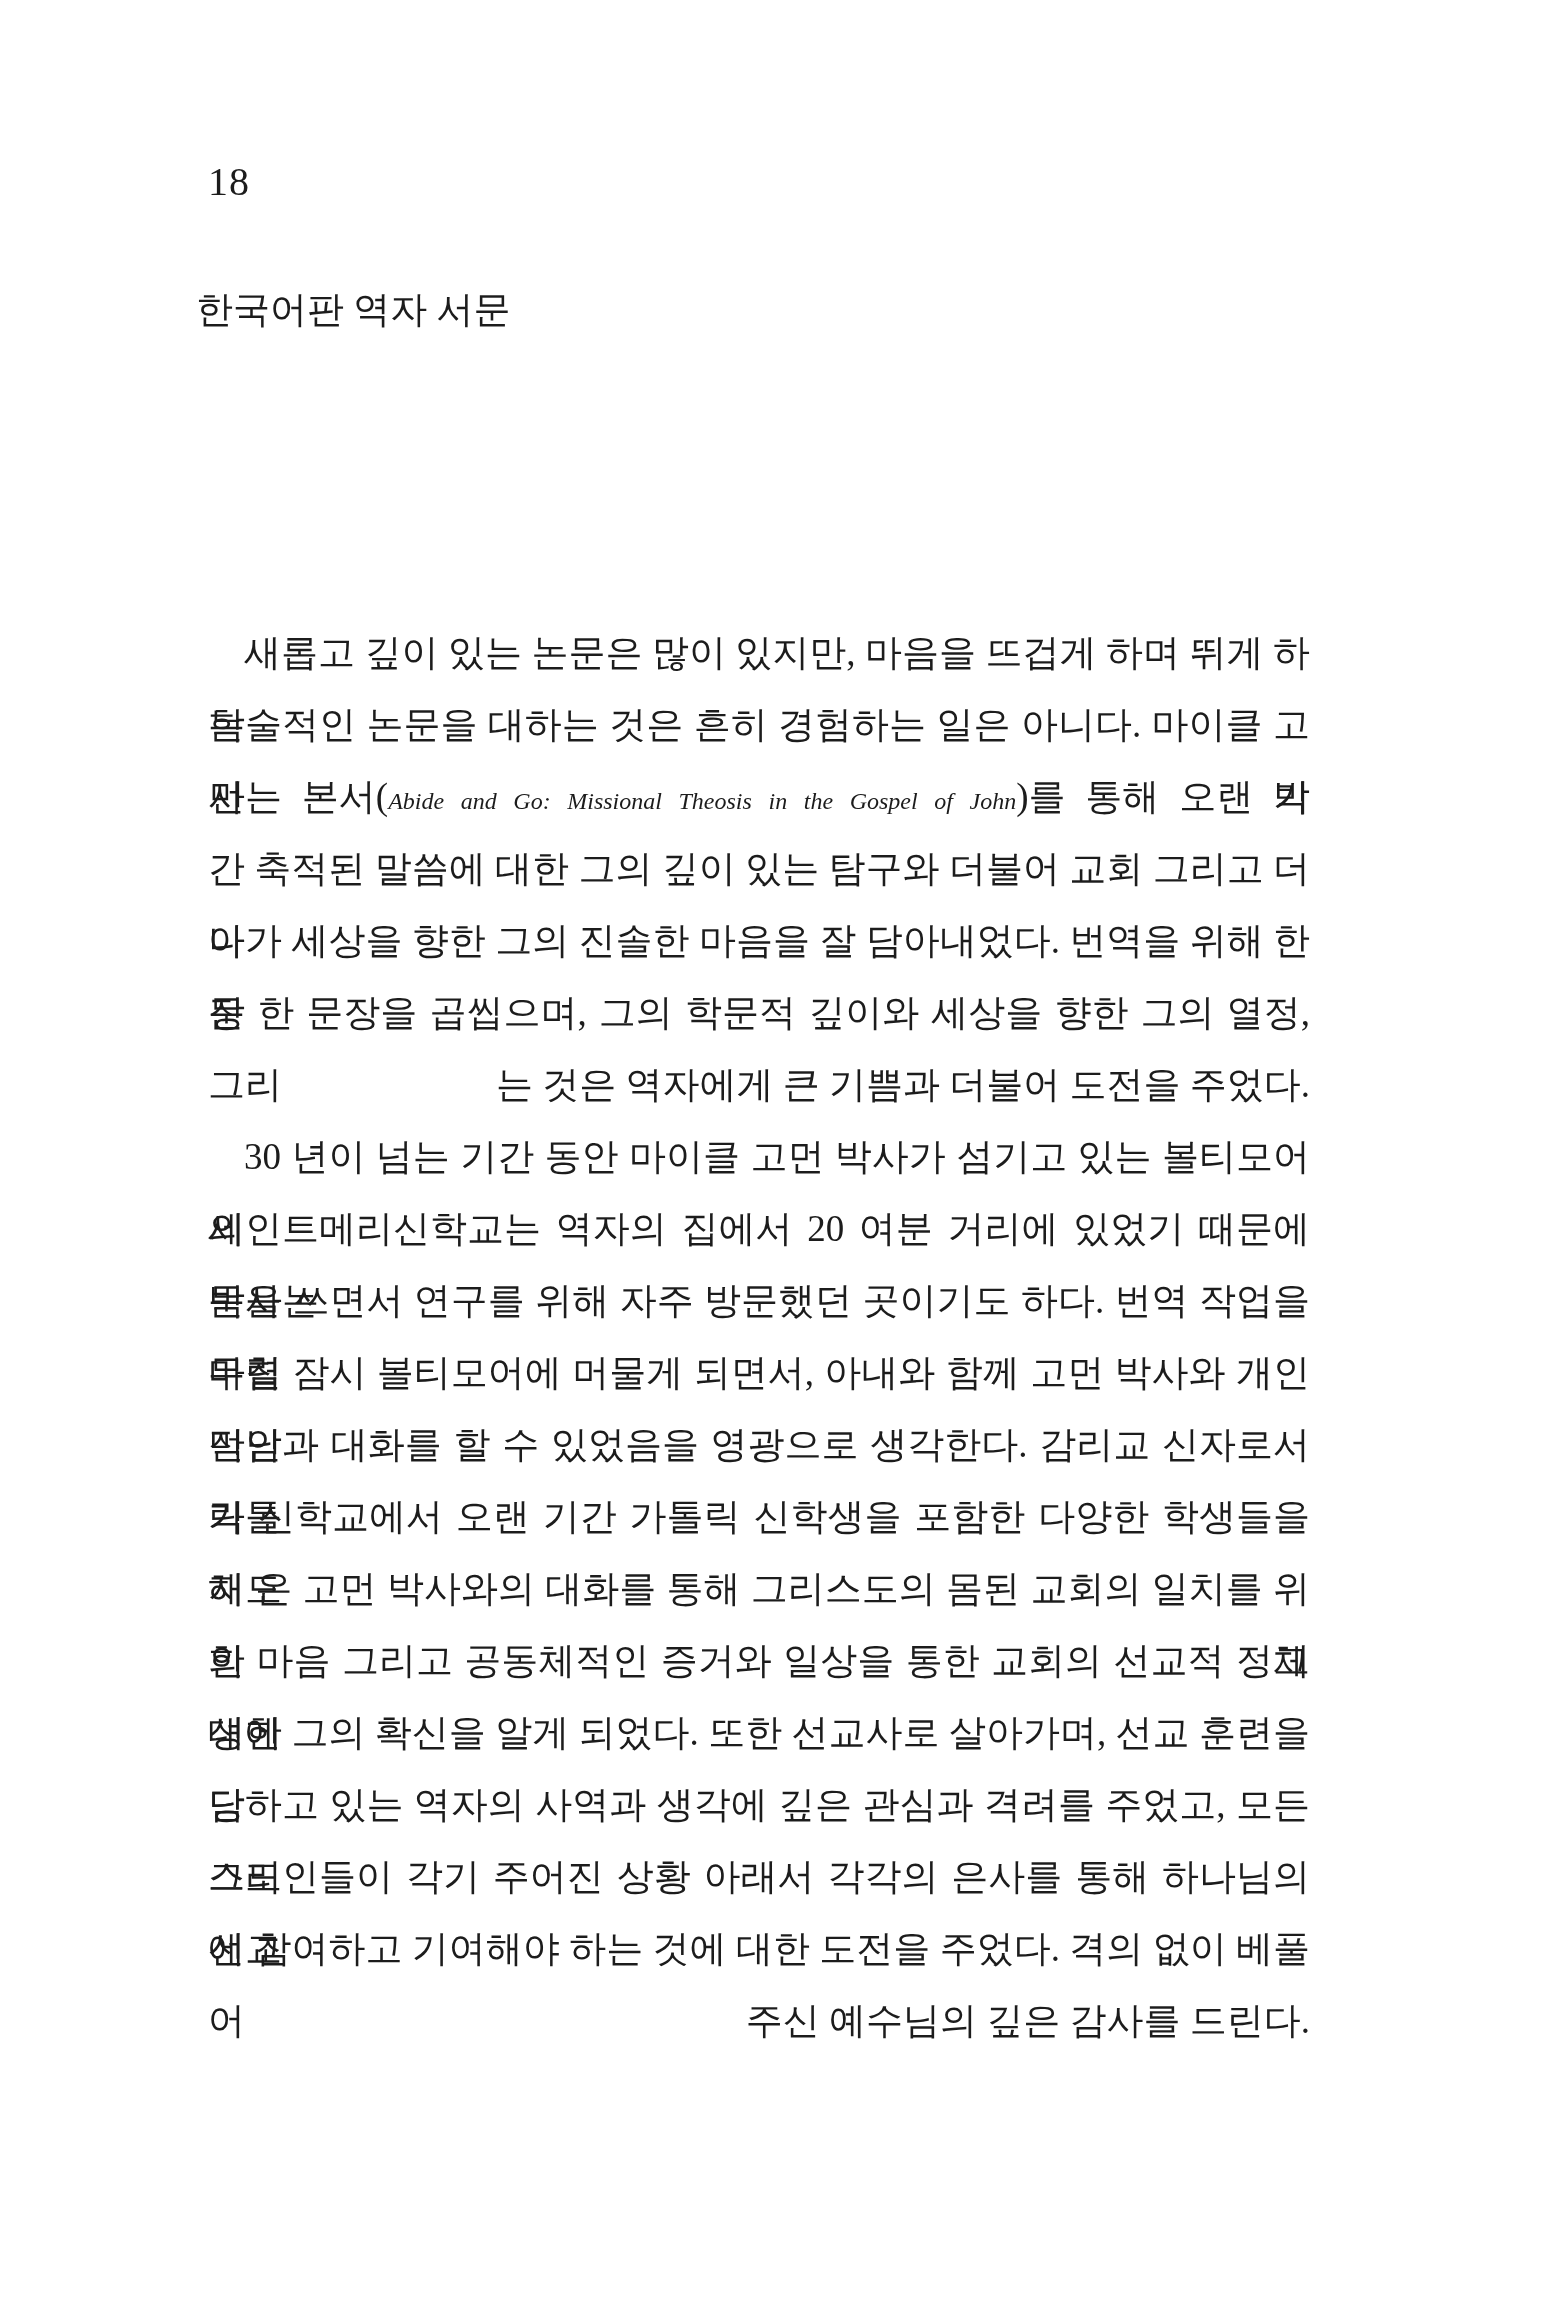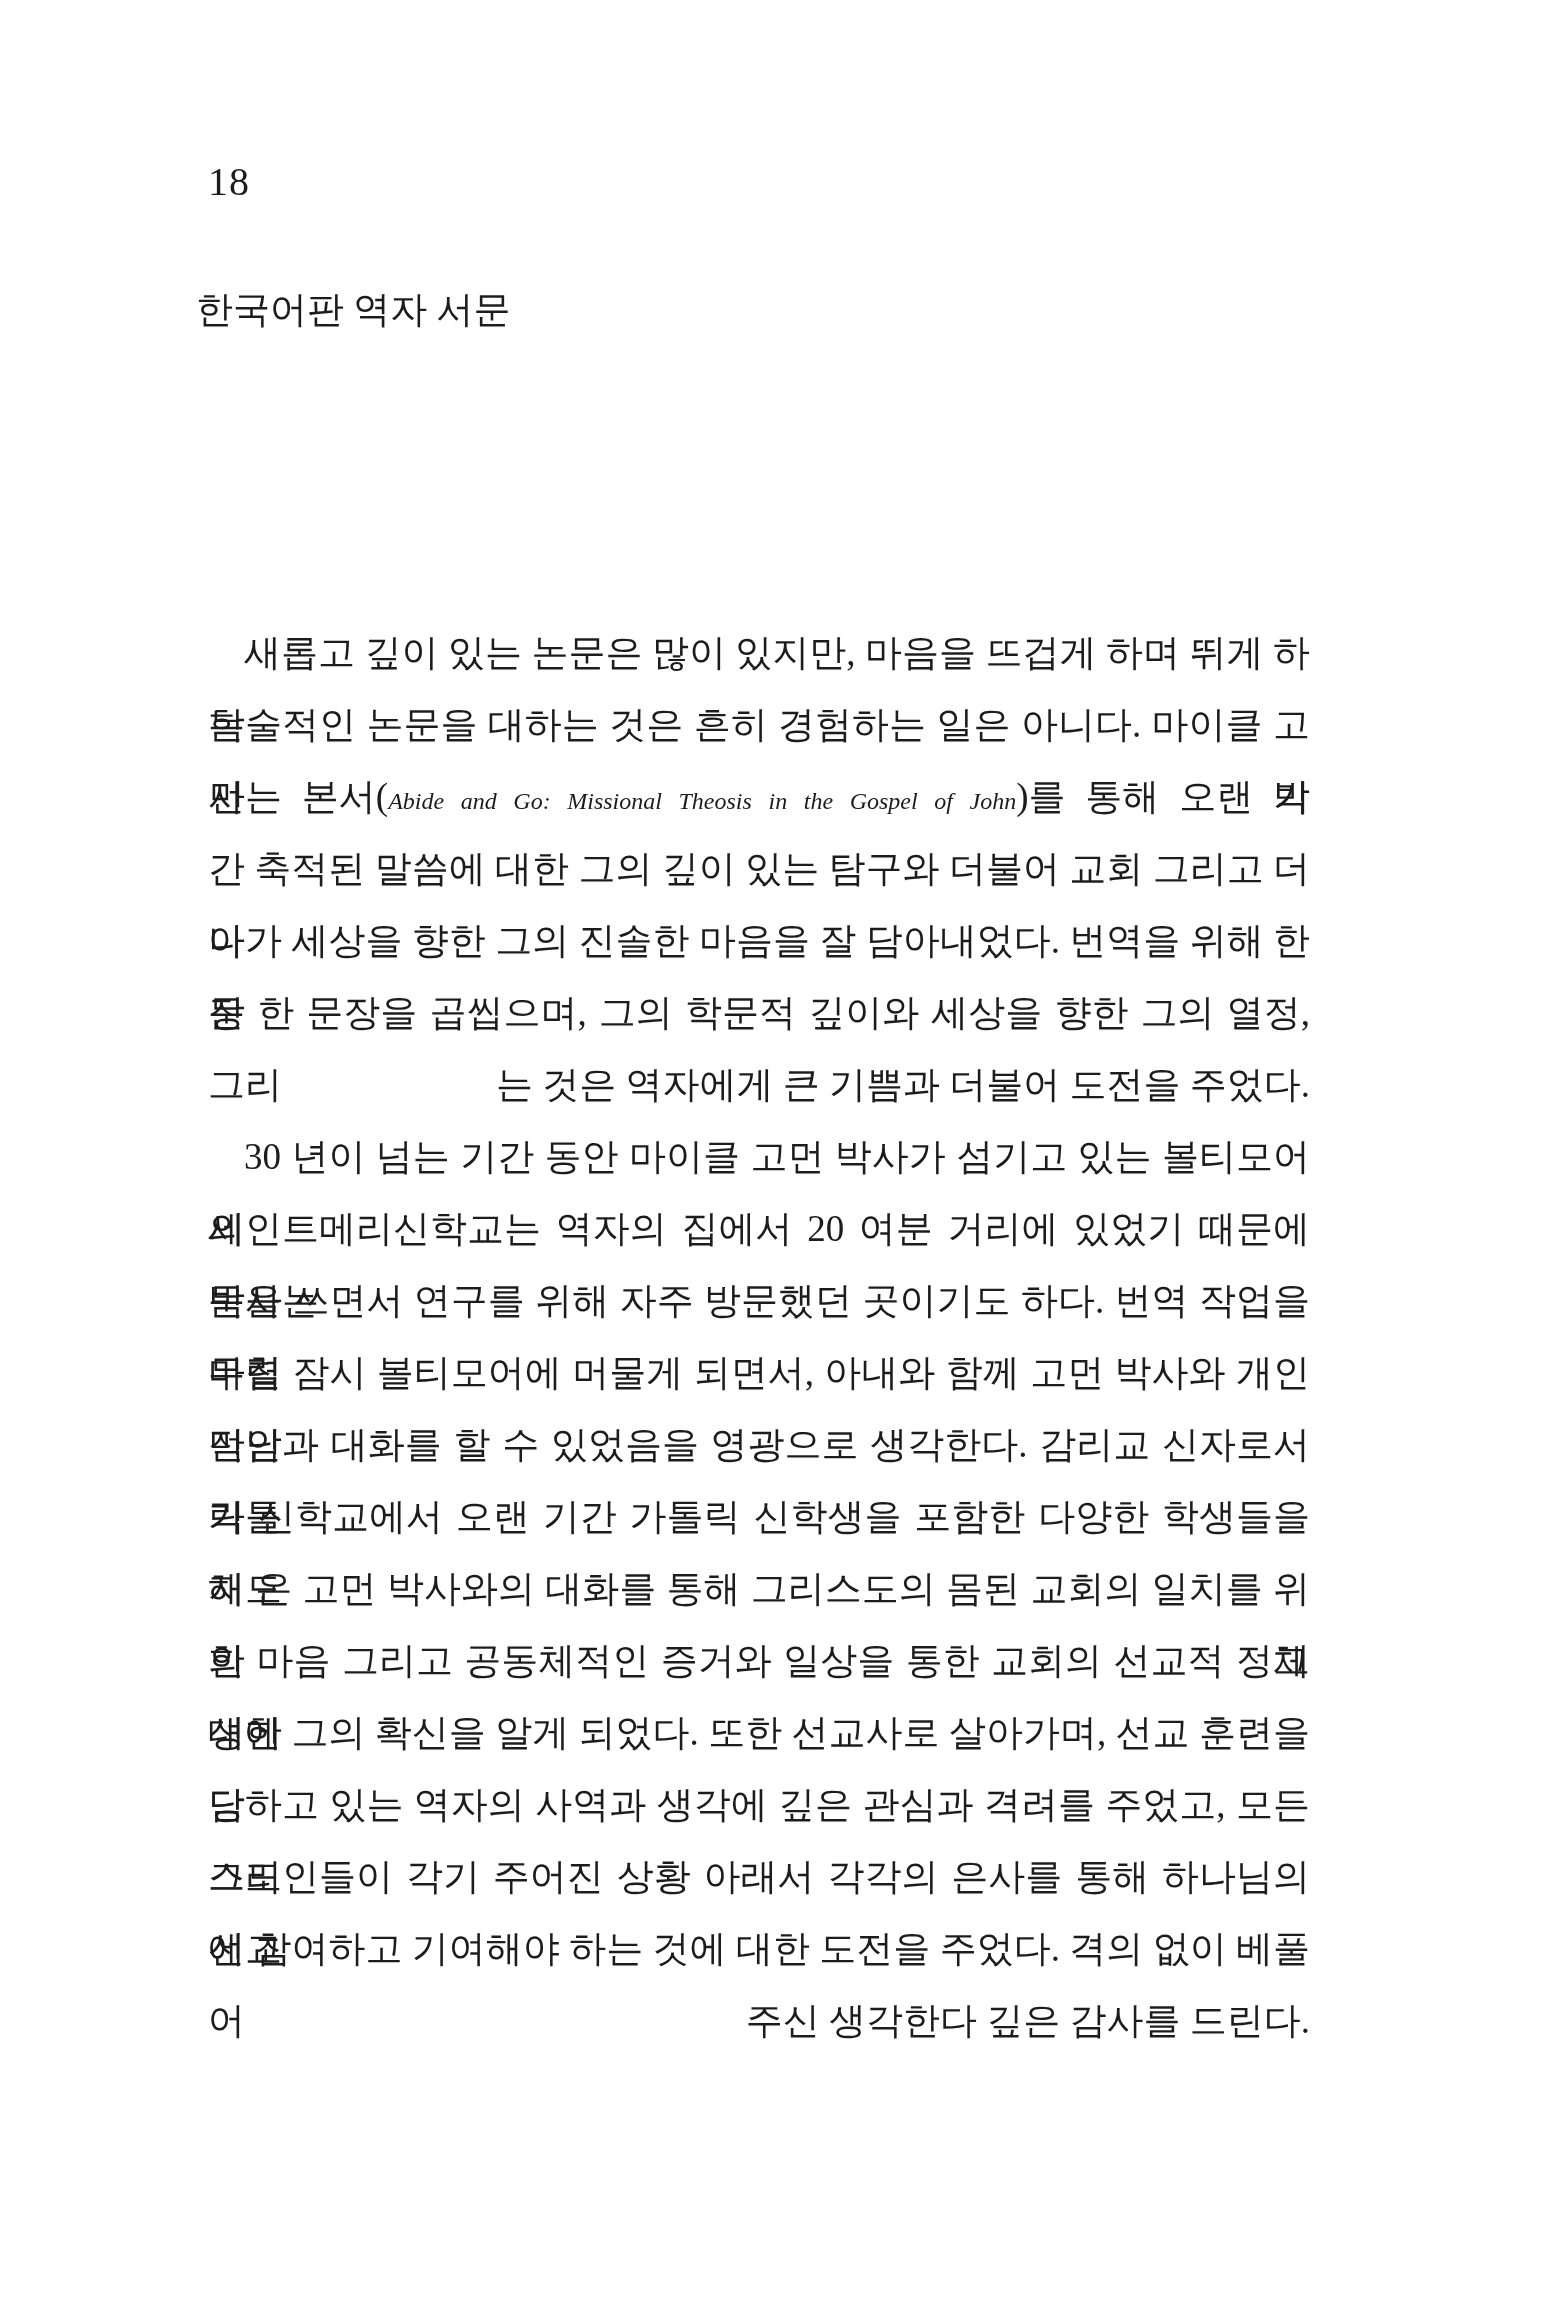--- a/index.html
+++ b/index.html
@@ -80,16 +80,16 @@
       <div class="line just"><span class="seg-kr">문을 쓰면서 연구를 위해 자주 방문했던 곳이기도 하다. 번역 작업을 마칠</span></div>
       <div class="line just"><span class="seg-kr">무렵 잠시 볼티모어에 머물게 되면서, 아내와 함께 고먼 박사와 개인적인</span></div>
       <div class="line just"><span class="seg-kr">만남과 대화를 할 수 있었음을 영광으로 생각한다. 감리교 신자로서 가톨</span></div>
       <div class="line just"><span class="seg-kr">릭 신학교에서 오랜 기간 가톨릭 신학생을 포함한 다양한 학생들을 지도</span></div>
       <div class="line just"><span class="seg-kr">해 온 고먼 박사와의 대화를 통해 그리스도의 몸된 교회의 일치를 위한 그</span></div>
       <div class="line just"><span class="seg-kr">의 마음 그리고 공동체적인 증거와 일상을 통한 교회의 선교적 정체성에</span></div>
       <div class="line just"><span class="seg-kr">대한 그의 확신을 알게 되었다. 또한 선교사로 살아가며, 선교 훈련을 담</span></div>
       <div class="line just"><span class="seg-kr">당하고 있는 역자의 사역과 생각에 깊은 관심과 격려를 주었고, 모든 그리</span></div>
       <div class="line just"><span class="seg-kr">스도인들이 각기 주어진 상황 아래서 각각의 은사를 통해 하나님의 선교</span></div>
       <div class="line just"><span class="seg-kr">에 참여하고 기여해야 하는 것에 대한 도전을 주었다. 격의 없이 베풀어</span></div>
-      <div class="line"><span class="seg-kr">주신 생각한다 깊은 감사를 드린다.</span></div>
+      <div class="line"><span class="seg-kr">주신 예수님의 깊은 감사를 드린다.</span></div>
     </div>
 </div>
 
 
 </body></html>

